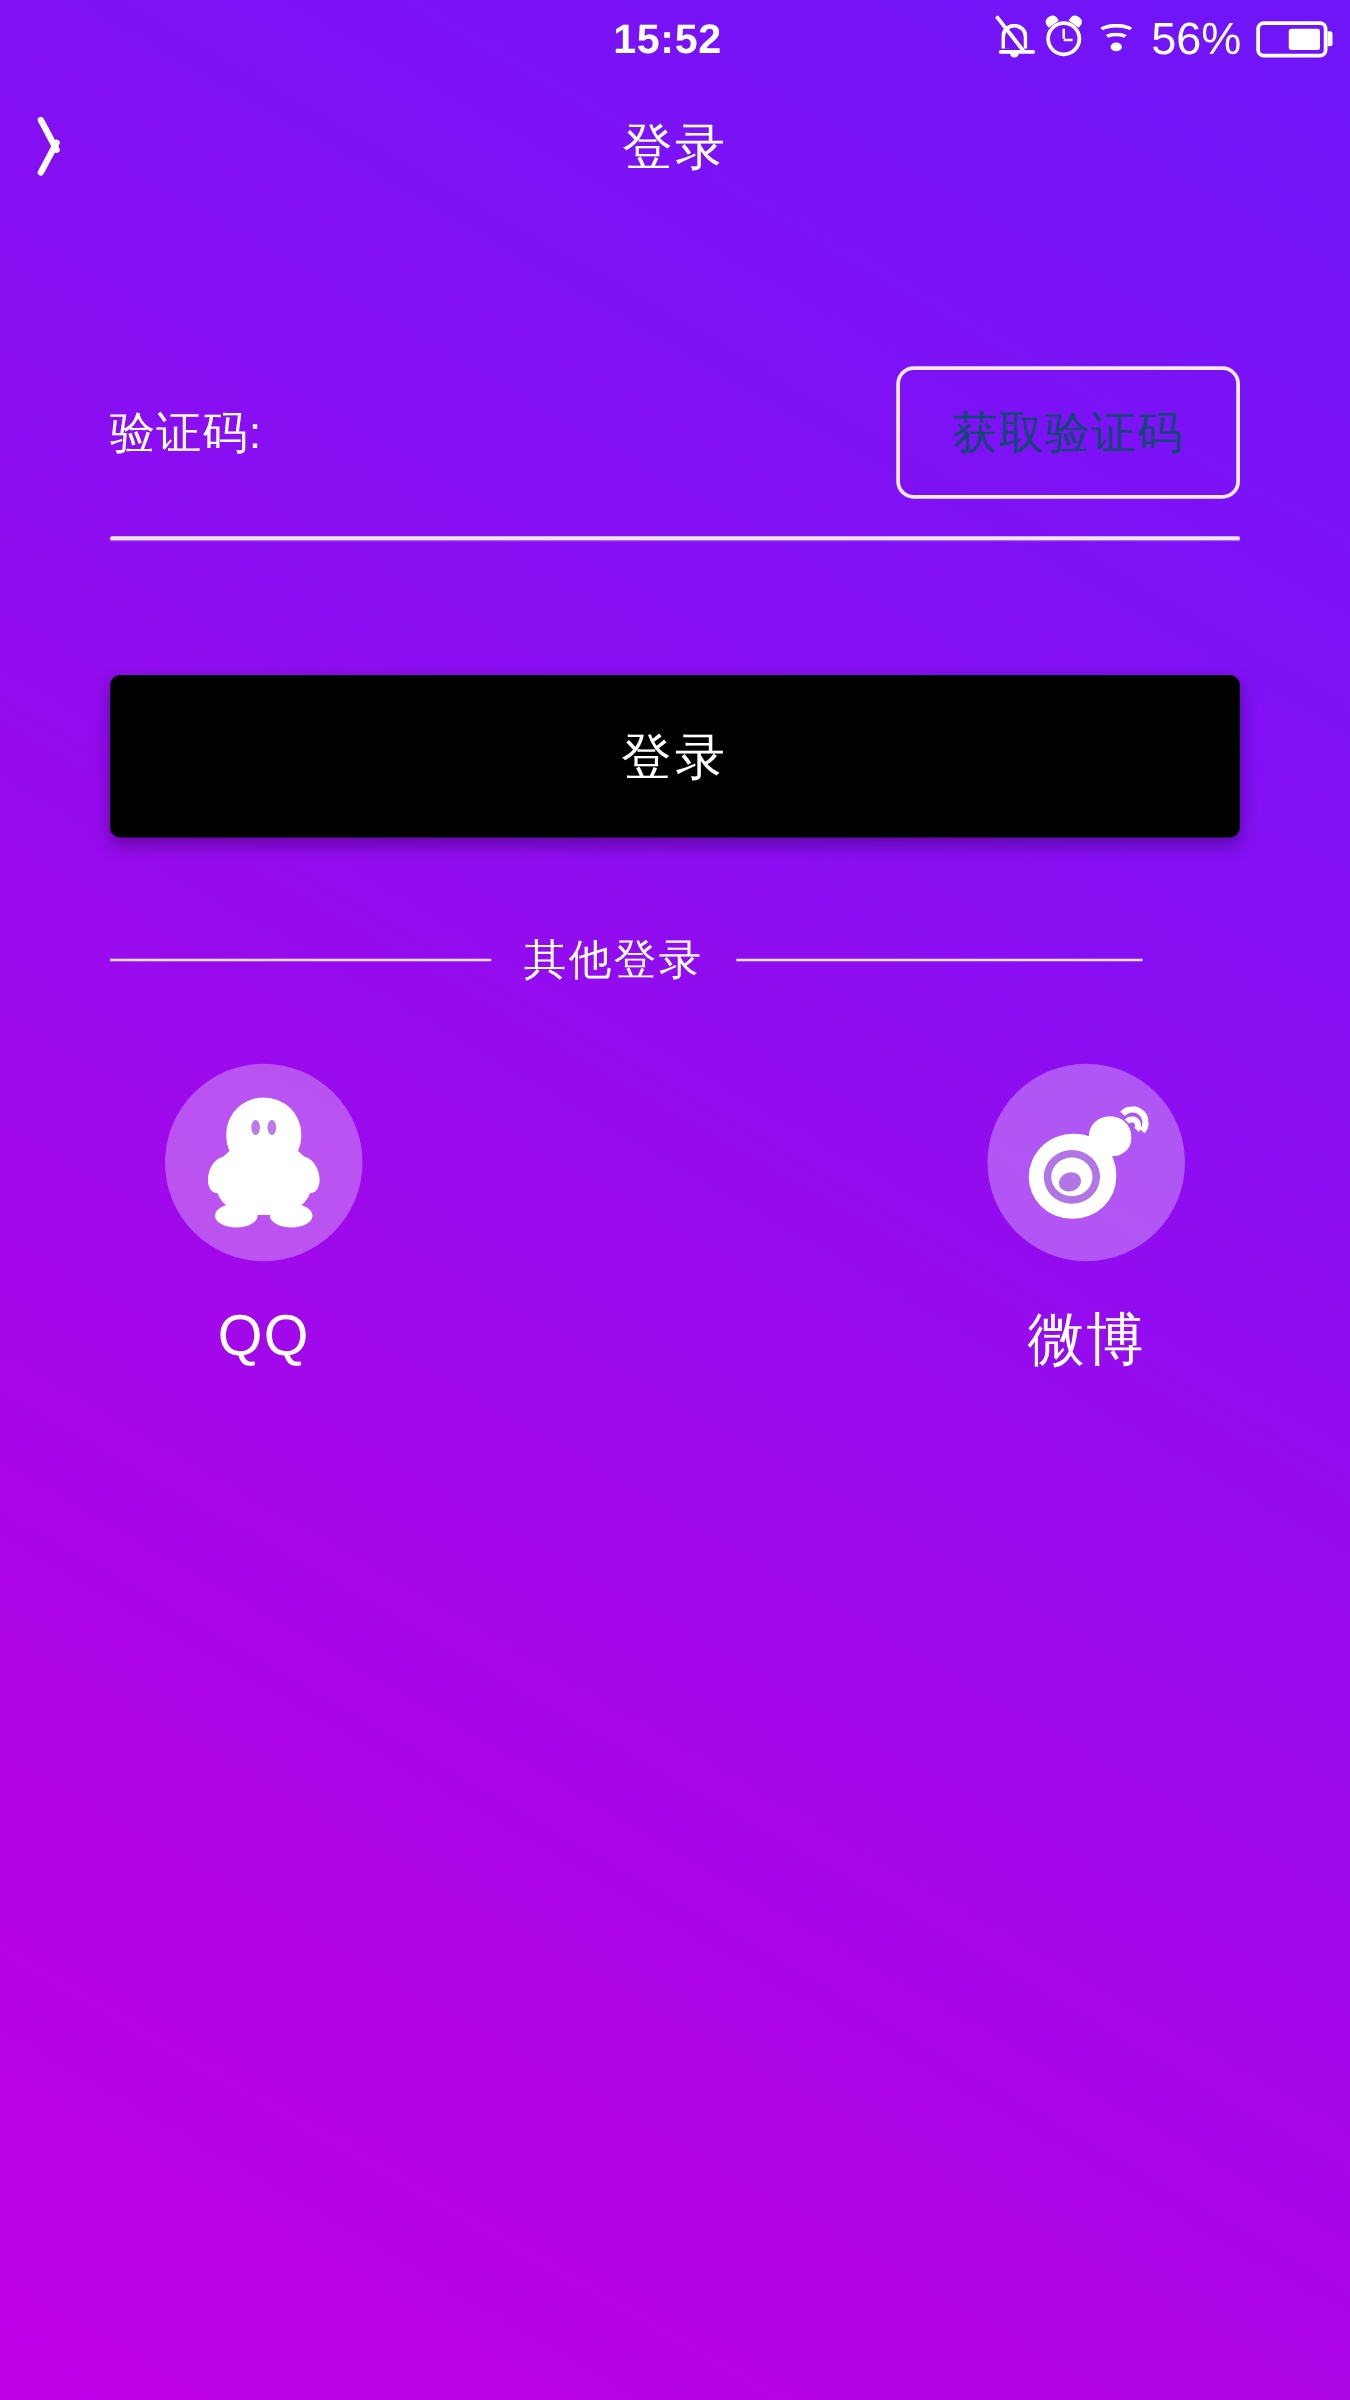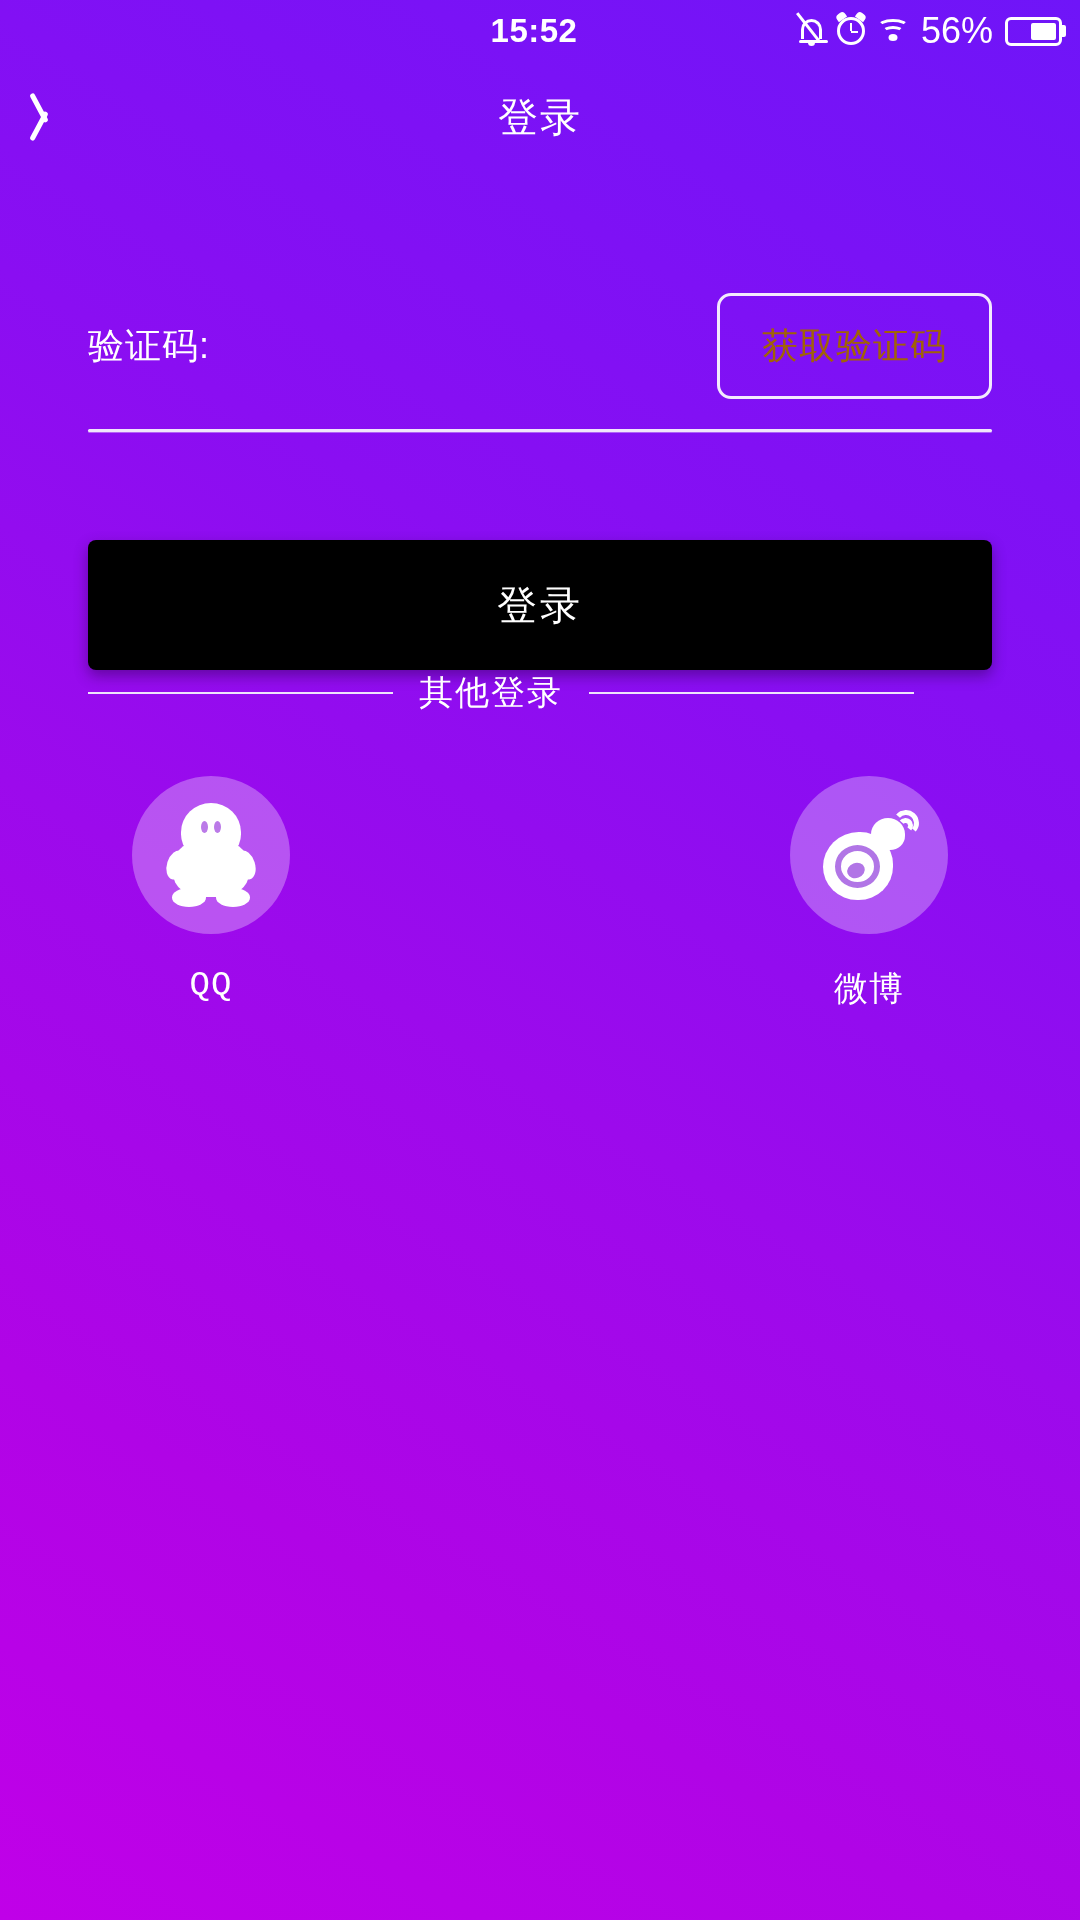--- a/index.html
+++ b/index.html
@@ -132,55 +132,55 @@
   }
   .field-underline{
     height:3px; background:#f0e6fb; border-radius:2px; margin-top:18px;
     box-shadow:0 1px 0 rgba(255,255,255,.35);
   }
   .field.code .field-row{ justify-content:space-between; min-height:118px; }
   .code-btn{
     border:3px solid #f3eafd; border-radius:14px;
     padding:32px 42px;
     font-size:36px; line-height:1; letter-spacing:1px;
-    background:transparent; color:#a16207; cursor:pointer;
+    background:transparent; color:#0c4a6e; cursor:pointer;
     font-family:inherit;
   }
   .field.code .field-underline{ margin-top:24px; }
 
   .login-btn{
     display:block; width:100%; margin:108px 0 0 0;
     background:#000; color:#fff; border:none; border-radius:8px;
     height:130px; font-size:40px; letter-spacing:3px;
     font-family:inherit; cursor:pointer;
     box-shadow:0 6px 14px rgba(40,0,70,.45);
   }
 
   
   .other{
-    display:flex; align-items:center; gap:26px;
+    margin-top:75px; display:flex; align-items:center; gap:26px;
   }
   .other .line{ height:2px; background:#efe4fc; flex:none; }
   .other .line.l{ width:305px; }
   .other .line.r{ width:325px; }
   .other .label{ font-size:34px; letter-spacing:2px; white-space:nowrap; }
 
   .socials{
     margin-top:60px; display:flex; justify-content:space-between;
     padding:0 28px;
   }
   .social{
     width:190px; display:flex; flex-direction:column; align-items:center; cursor:pointer;
   }
   .social-circle{
     width:158px; height:158px; border-radius:50%;
     background:rgba(255,255,255,.30);
     display:flex; align-items:center; justify-content:center;
   }
-  .social-name{ margin-top:32px; font-size:34px; letter-spacing:1px;font-family:Liberation Mono, monospace; }
+  .social-name{ margin-top:32px; font-size:46px; letter-spacing:1px; }
 
   
   .qq{ width:86px; height:104px; position:relative; }
   .qq .head{ position:absolute; left:50%; transform:translateX(-50%); top:0;
     width:60px; height:58px; background:#fff; border-radius:50% 50% 46% 46%; }
   .qq .eyeL,.qq .eyeR{ position:absolute; top:18px; width:7px; height:12px;
     background:#bb7ae8; border-radius:50%; }
   .qq .eyeL{ left:20px; } .qq .eyeR{ right:20px; }
   .qq .body{ position:absolute; left:50%; transform:translateX(-50%); top:36px;
     width:76px; height:58px; background:#fff; border-radius:44% 44% 40% 40%; }

